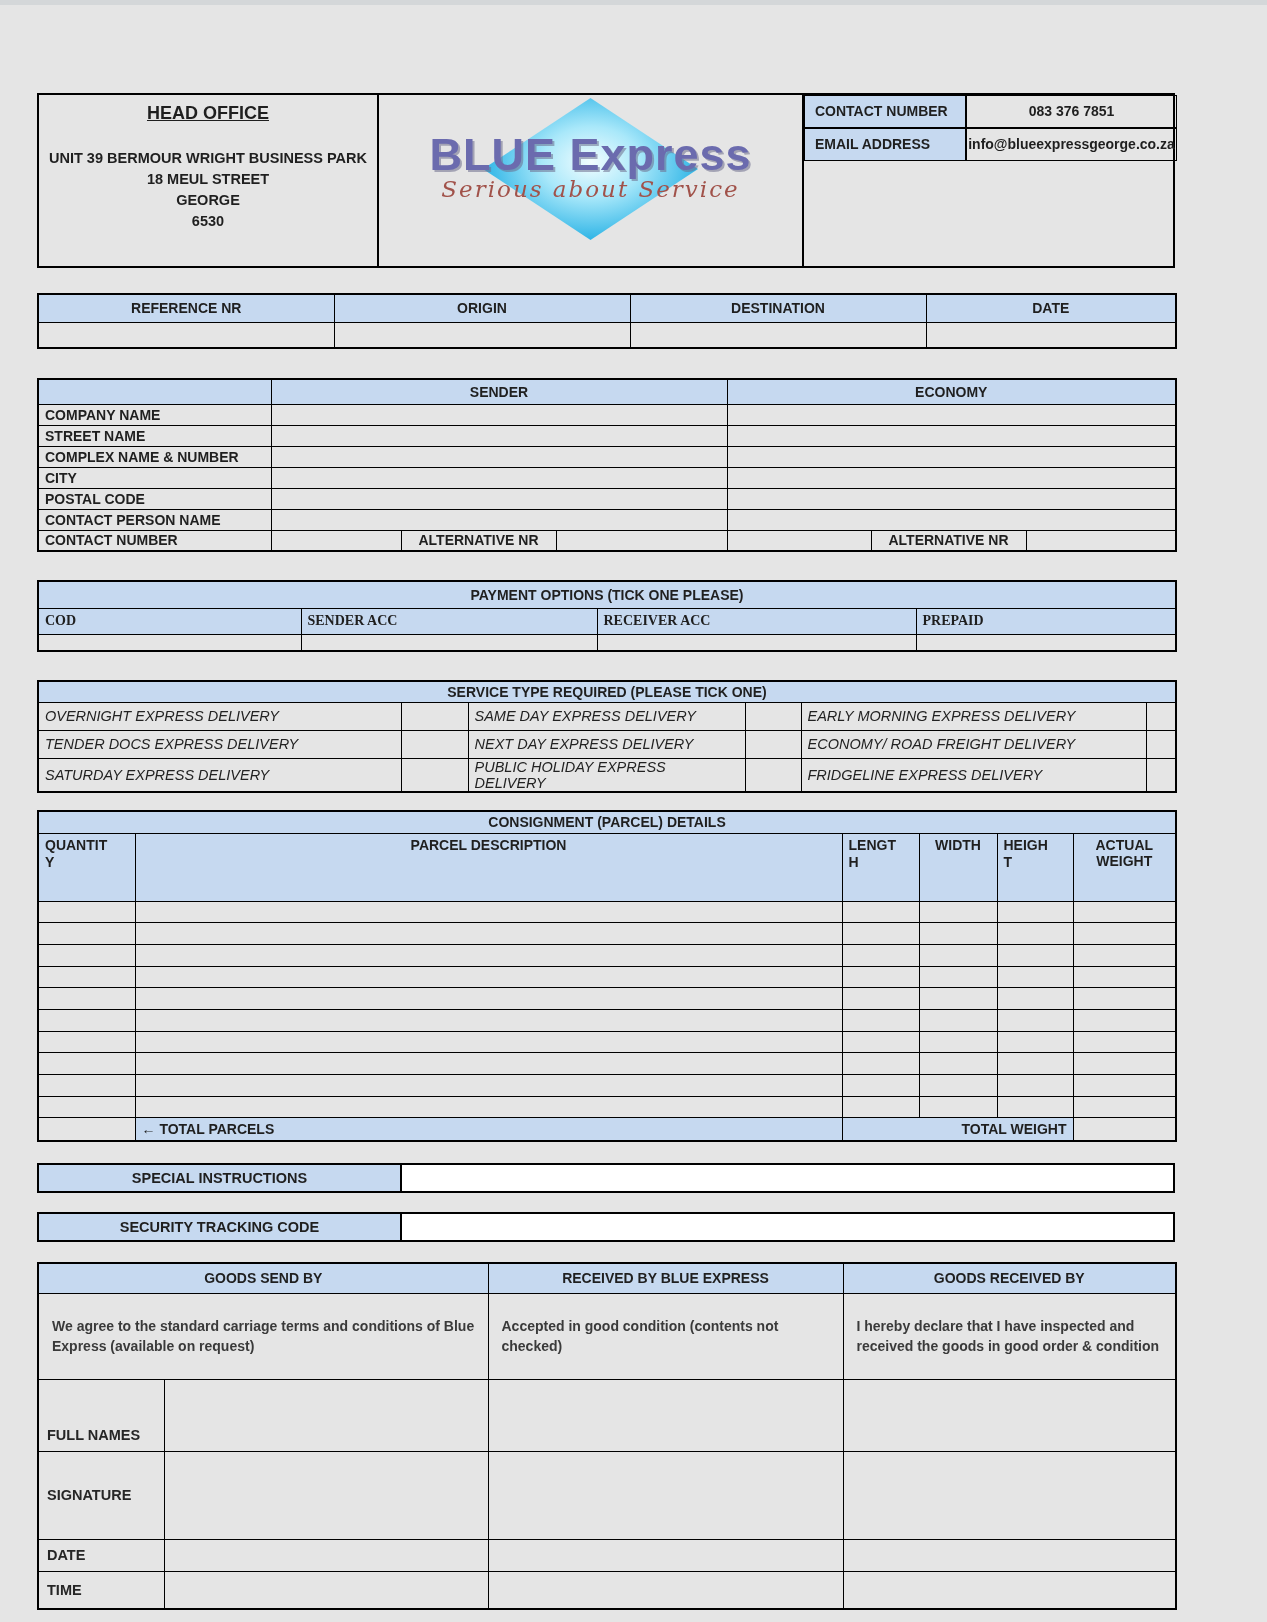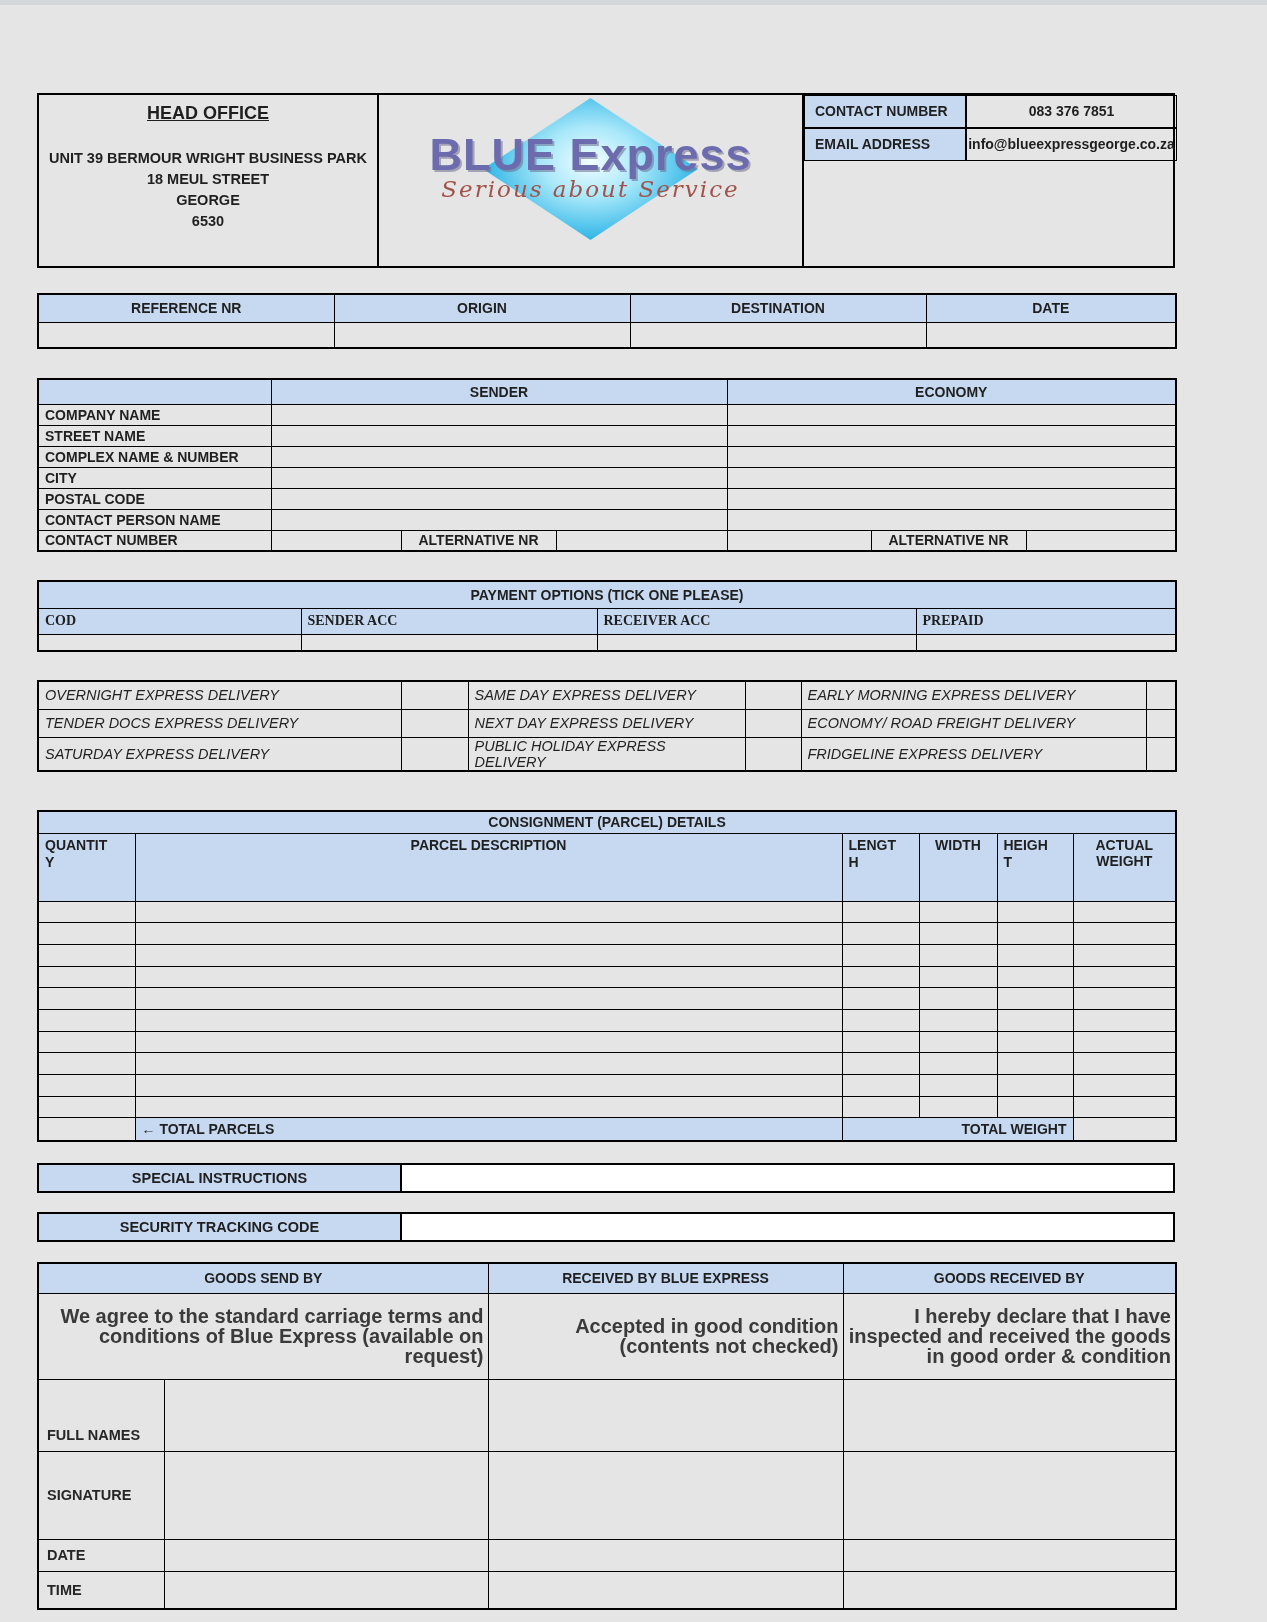--- a/index.html
+++ b/index.html
@@ -62,21 +62,21 @@
   .bw { display:inline-block; max-width:68px; word-break:break-all; line-height:17px; text-align:left; }
   .bw2 { display:inline-block; max-width:50px; word-break:break-all; line-height:17px; text-align:left; }
 
   
   .strip { display:grid; grid-template-columns:363px 1fr; height:30px; border:2px solid #000; }
   .strip-label { background:#c6d9f0; font-weight:bold; font-size:14.5px; text-align:center; line-height:26px; border-right:2px solid #000; }
   .strip-value { background:#fff; }
 
   
   .so-table td.hdr { height:30px; }
-  .statement { font-weight:bold; color:#3a3a3a; text-align:right; vertical-align:middle; font-size:20px; line-height:20px; padding:0 4px; }
+  .statement { font-weight:bold; color:#3a3a3a; text-align:left; vertical-align:middle; font-size:14px; line-height:20px; padding:0 13px; }
   .so-label { font-weight:bold; color:#262626; font-size:14.5px; vertical-align:middle; padding-left:8px; white-space:nowrap; }
   .vb { vertical-align:bottom; padding-bottom:8px; }
 </style>
 </head>
 <body>
 
 <div class="page">
   <div class="top-strip"></div>
 
   <div class="sec header-grid" style="top:93px;">
@@ -221,20 +221,23 @@
     <table class="tbl2">
       <colgroup>
         <col style="width:363px">
           <col style="width:67px">
           <col style="width:277px">
         <col style="width:56px">
           <col style="width:345px">
           <col style="width:30px">
       </colgroup>
       <tbody>
+          <tr>
+        <td class="hd ctr svc-title" colspan="6">SERVICE TYPE REQUIRED (PLEASE TICK ONE)</td>
+      </tr>
       <tr class="svc-row">
         <td>OVERNIGHT EXPRESS DELIVERY</td>
         <td></td>
         <td>SAME DAY EXPRESS DELIVERY</td>
         <td></td>
         <td>EARLY MORNING EXPRESS DELIVERY</td>
         <td></td>
       </tr>
       <tr class="svc-row">
         <td>TENDER DOCS EXPRESS DELIVERY</td>

